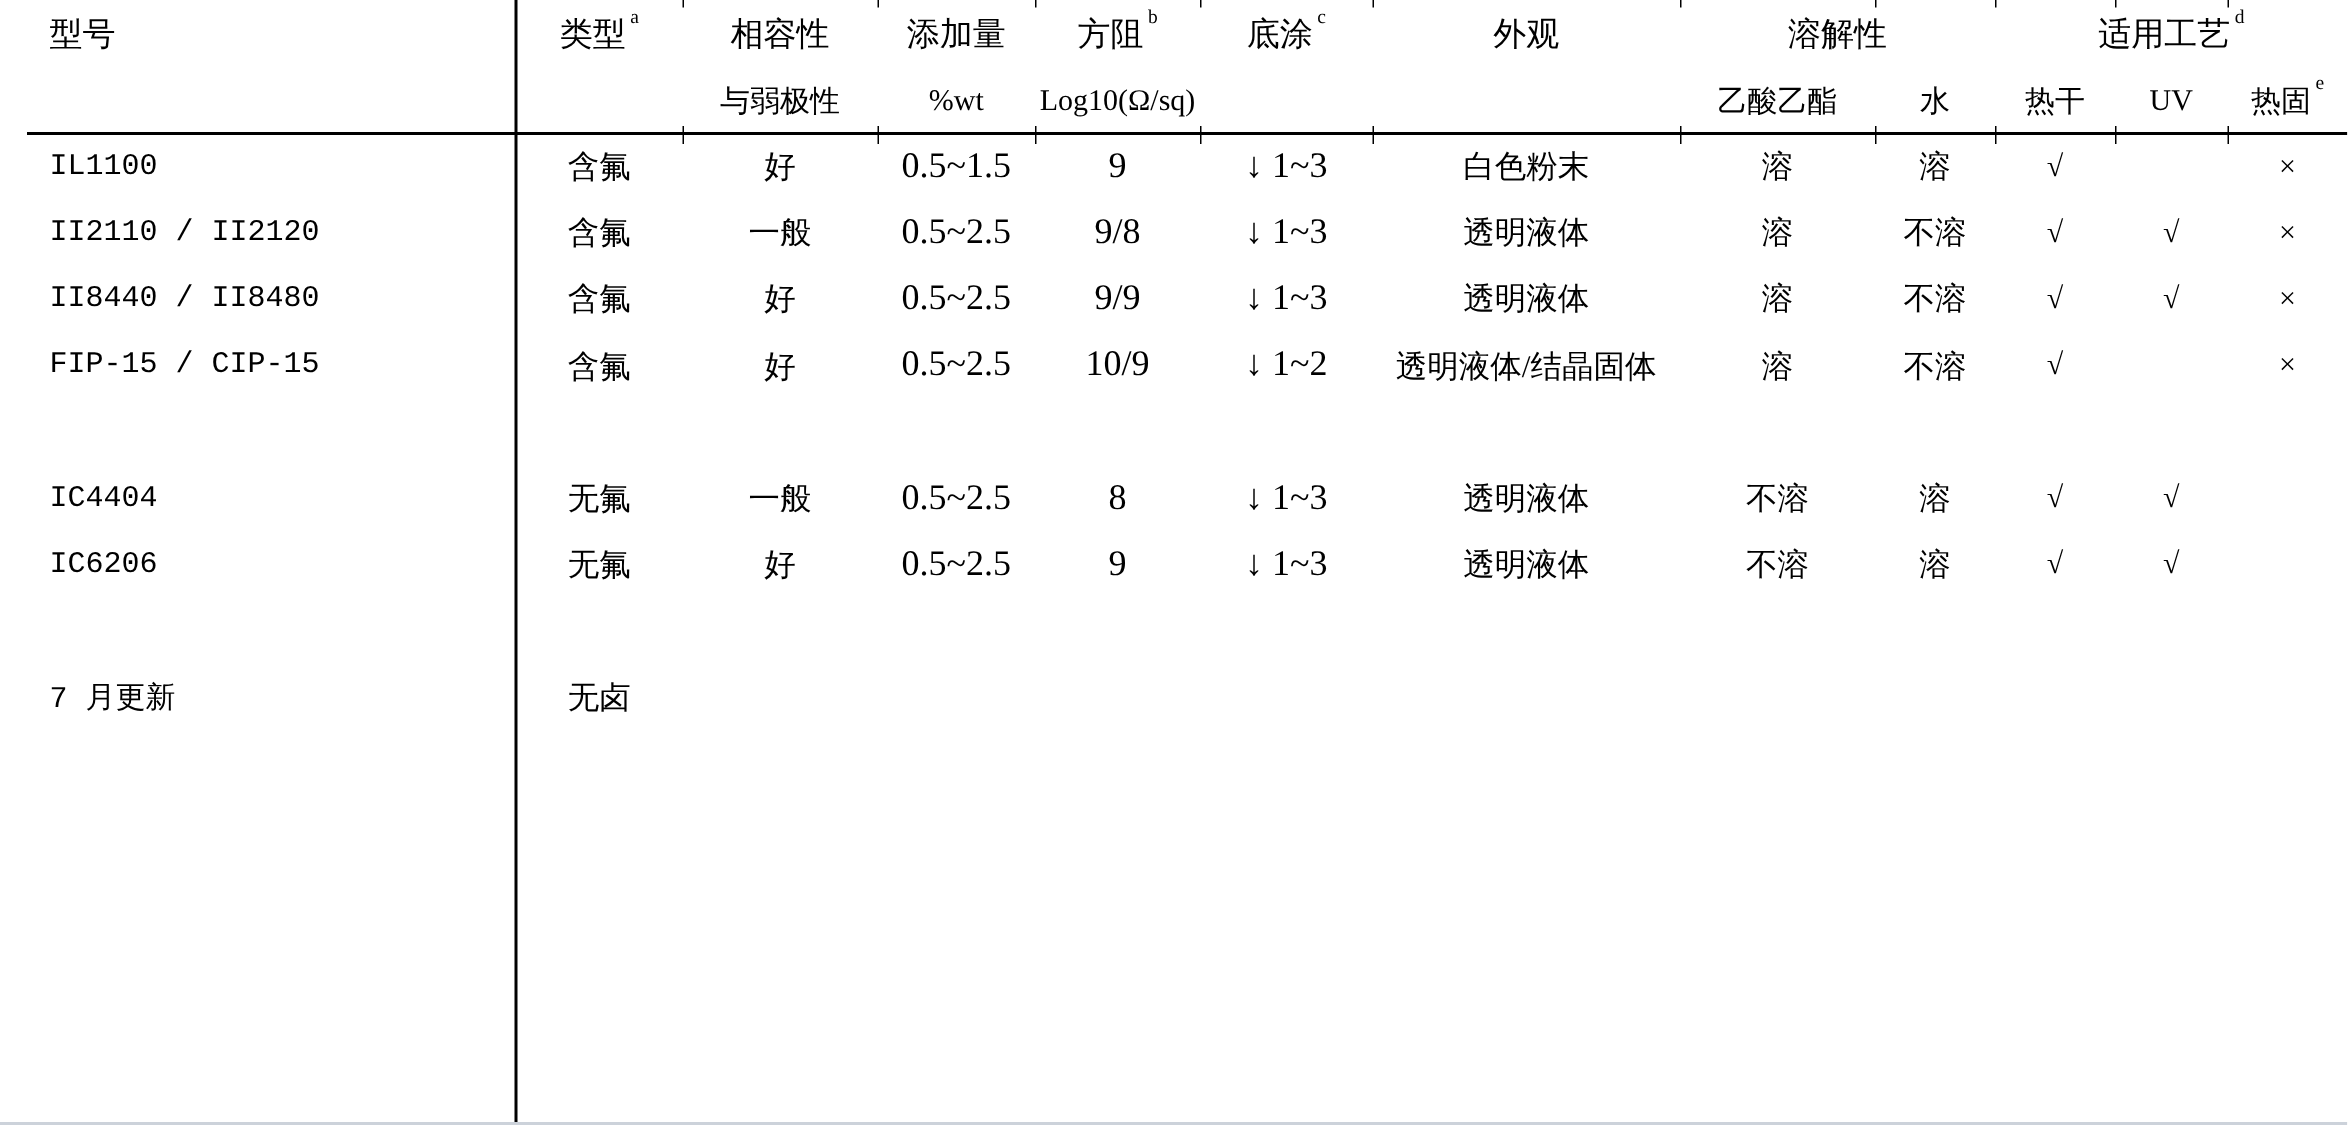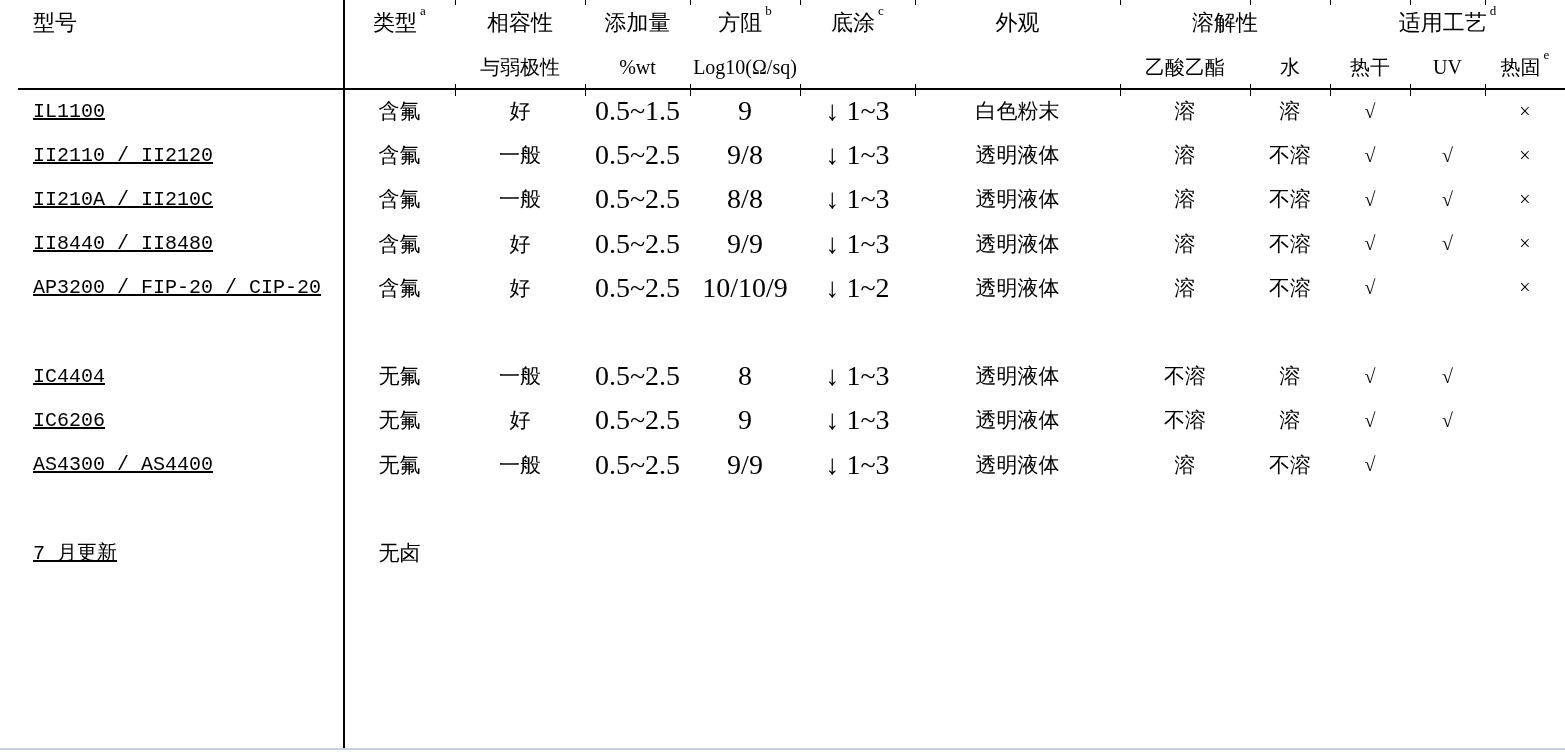--- a/index.html
+++ b/index.html
@@ -23,24 +23,23 @@
   }
   thead tr.h1{height:46px;}
   thead tr.h2{height:43px;}
   tbody tr{height:44.2px;}
   thead tr.h1 th{font-size:22px;}
   thead tr.h2 th{font-size:20px;}
   .c-model, th.left{text-align:left;padding-left:33px;font-family:Liberation Serif, serif;}
   .c-model{
     font-family:"Liberation Mono","DejaVu Sans Mono",monospace;
     font-size:20px;
-    text-decoration:underline;
   }
   td{font-size:21px;}
-  .c-dosage,.c-res,.c-primer{font-size:28px;}
+  .c-dosage,.c-res,.c-primer{font-size:24px;}
   .c-heat_dry,.c-uv{font-size:20px;}
   .c-thermoset{font-size:20px;}
   sup.fn{
     font-size:13px;
     position:relative;top:-7px;margin-left:3px;
   }
   
   .vline{position:absolute;left:343px;top:0;width:2px;height:750px;background:#000;}
   .hrule{position:absolute;left:18px;top:88px;width:1547px;height:2px;background:#000;}
   .bottom-rule{position:absolute;left:0;top:748px;width:1565px;height:2px;background:#ccd2da;}
@@ -117,55 +116,41 @@
           <td class="c-res">9/8</td>
           <td class="c-primer">↓ 1~3</td>
           <td class="c-appearance">透明液体</td>
           <td class="c-sol_ea">溶</td>
           <td class="c-sol_water">不溶</td>
           <td class="c-heat_dry">√</td>
           <td class="c-uv">√</td>
           <td class="c-thermoset">×</td>
         </tr>
         <tr>
-          <td class="c-model">II210A / II210C</td>
-          <td class="c-type">含氟</td>
-          <td class="c-compat">一般</td>
-          <td class="c-dosage">0.5~2.5</td>
-          <td class="c-res">8/8</td>
+          <td class="c-model">II8440 / II8480</td>
+          <td class="c-type">含氟</td>
+          <td class="c-compat">好</td>
+          <td class="c-dosage">0.5~2.5</td>
+          <td class="c-res">9/9</td>
           <td class="c-primer">↓ 1~3</td>
           <td class="c-appearance">透明液体</td>
           <td class="c-sol_ea">溶</td>
           <td class="c-sol_water">不溶</td>
           <td class="c-heat_dry">√</td>
           <td class="c-uv">√</td>
           <td class="c-thermoset">×</td>
         </tr>
         <tr>
-          <td class="c-model">II8440 / II8480</td>
-          <td class="c-type">含氟</td>
-          <td class="c-compat">好</td>
-          <td class="c-dosage">0.5~2.5</td>
-          <td class="c-res">9/9</td>
-          <td class="c-primer">↓ 1~3</td>
-          <td class="c-appearance">透明液体</td>
-          <td class="c-sol_ea">溶</td>
-          <td class="c-sol_water">不溶</td>
-          <td class="c-heat_dry">√</td>
-          <td class="c-uv">√</td>
-          <td class="c-thermoset">×</td>
-        </tr>
-        <tr>
-          <td class="c-model">AP3200 / FIP-20 / CIP-20</td>
-          <td class="c-type">含氟</td>
-          <td class="c-compat">好</td>
-          <td class="c-dosage">0.5~2.5</td>
-          <td class="c-res">10/10/9</td>
+          <td class="c-model">FIP-15 / CIP-15</td>
+          <td class="c-type">含氟</td>
+          <td class="c-compat">好</td>
+          <td class="c-dosage">0.5~2.5</td>
+          <td class="c-res">10/9</td>
           <td class="c-primer">↓ 1~2</td>
-          <td class="c-appearance">透明液体</td>
+          <td class="c-appearance">透明液体/结晶固体</td>
           <td class="c-sol_ea">溶</td>
           <td class="c-sol_water">不溶</td>
           <td class="c-heat_dry">√</td>
           <td class="c-uv"></td>
           <td class="c-thermoset">×</td>
         </tr>
         <tr>
           <td class="c-model"></td>
           <td class="c-type"></td>
           <td class="c-compat"></td>
@@ -198,34 +183,20 @@
           <td class="c-type">无氟</td>
           <td class="c-compat">好</td>
           <td class="c-dosage">0.5~2.5</td>
           <td class="c-res">9</td>
           <td class="c-primer">↓ 1~3</td>
           <td class="c-appearance">透明液体</td>
           <td class="c-sol_ea">不溶</td>
           <td class="c-sol_water">溶</td>
           <td class="c-heat_dry">√</td>
           <td class="c-uv">√</td>
-          <td class="c-thermoset"></td>
-        </tr>
-        <tr>
-          <td class="c-model">AS4300 / AS4400</td>
-          <td class="c-type">无氟</td>
-          <td class="c-compat">一般</td>
-          <td class="c-dosage">0.5~2.5</td>
-          <td class="c-res">9/9</td>
-          <td class="c-primer">↓ 1~3</td>
-          <td class="c-appearance">透明液体</td>
-          <td class="c-sol_ea">溶</td>
-          <td class="c-sol_water">不溶</td>
-          <td class="c-heat_dry">√</td>
-          <td class="c-uv"></td>
           <td class="c-thermoset"></td>
         </tr>
         <tr>
           <td class="c-model"></td>
           <td class="c-type"></td>
           <td class="c-compat"></td>
           <td class="c-dosage"></td>
           <td class="c-res"></td>
           <td class="c-primer"></td>
           <td class="c-appearance"></td>

